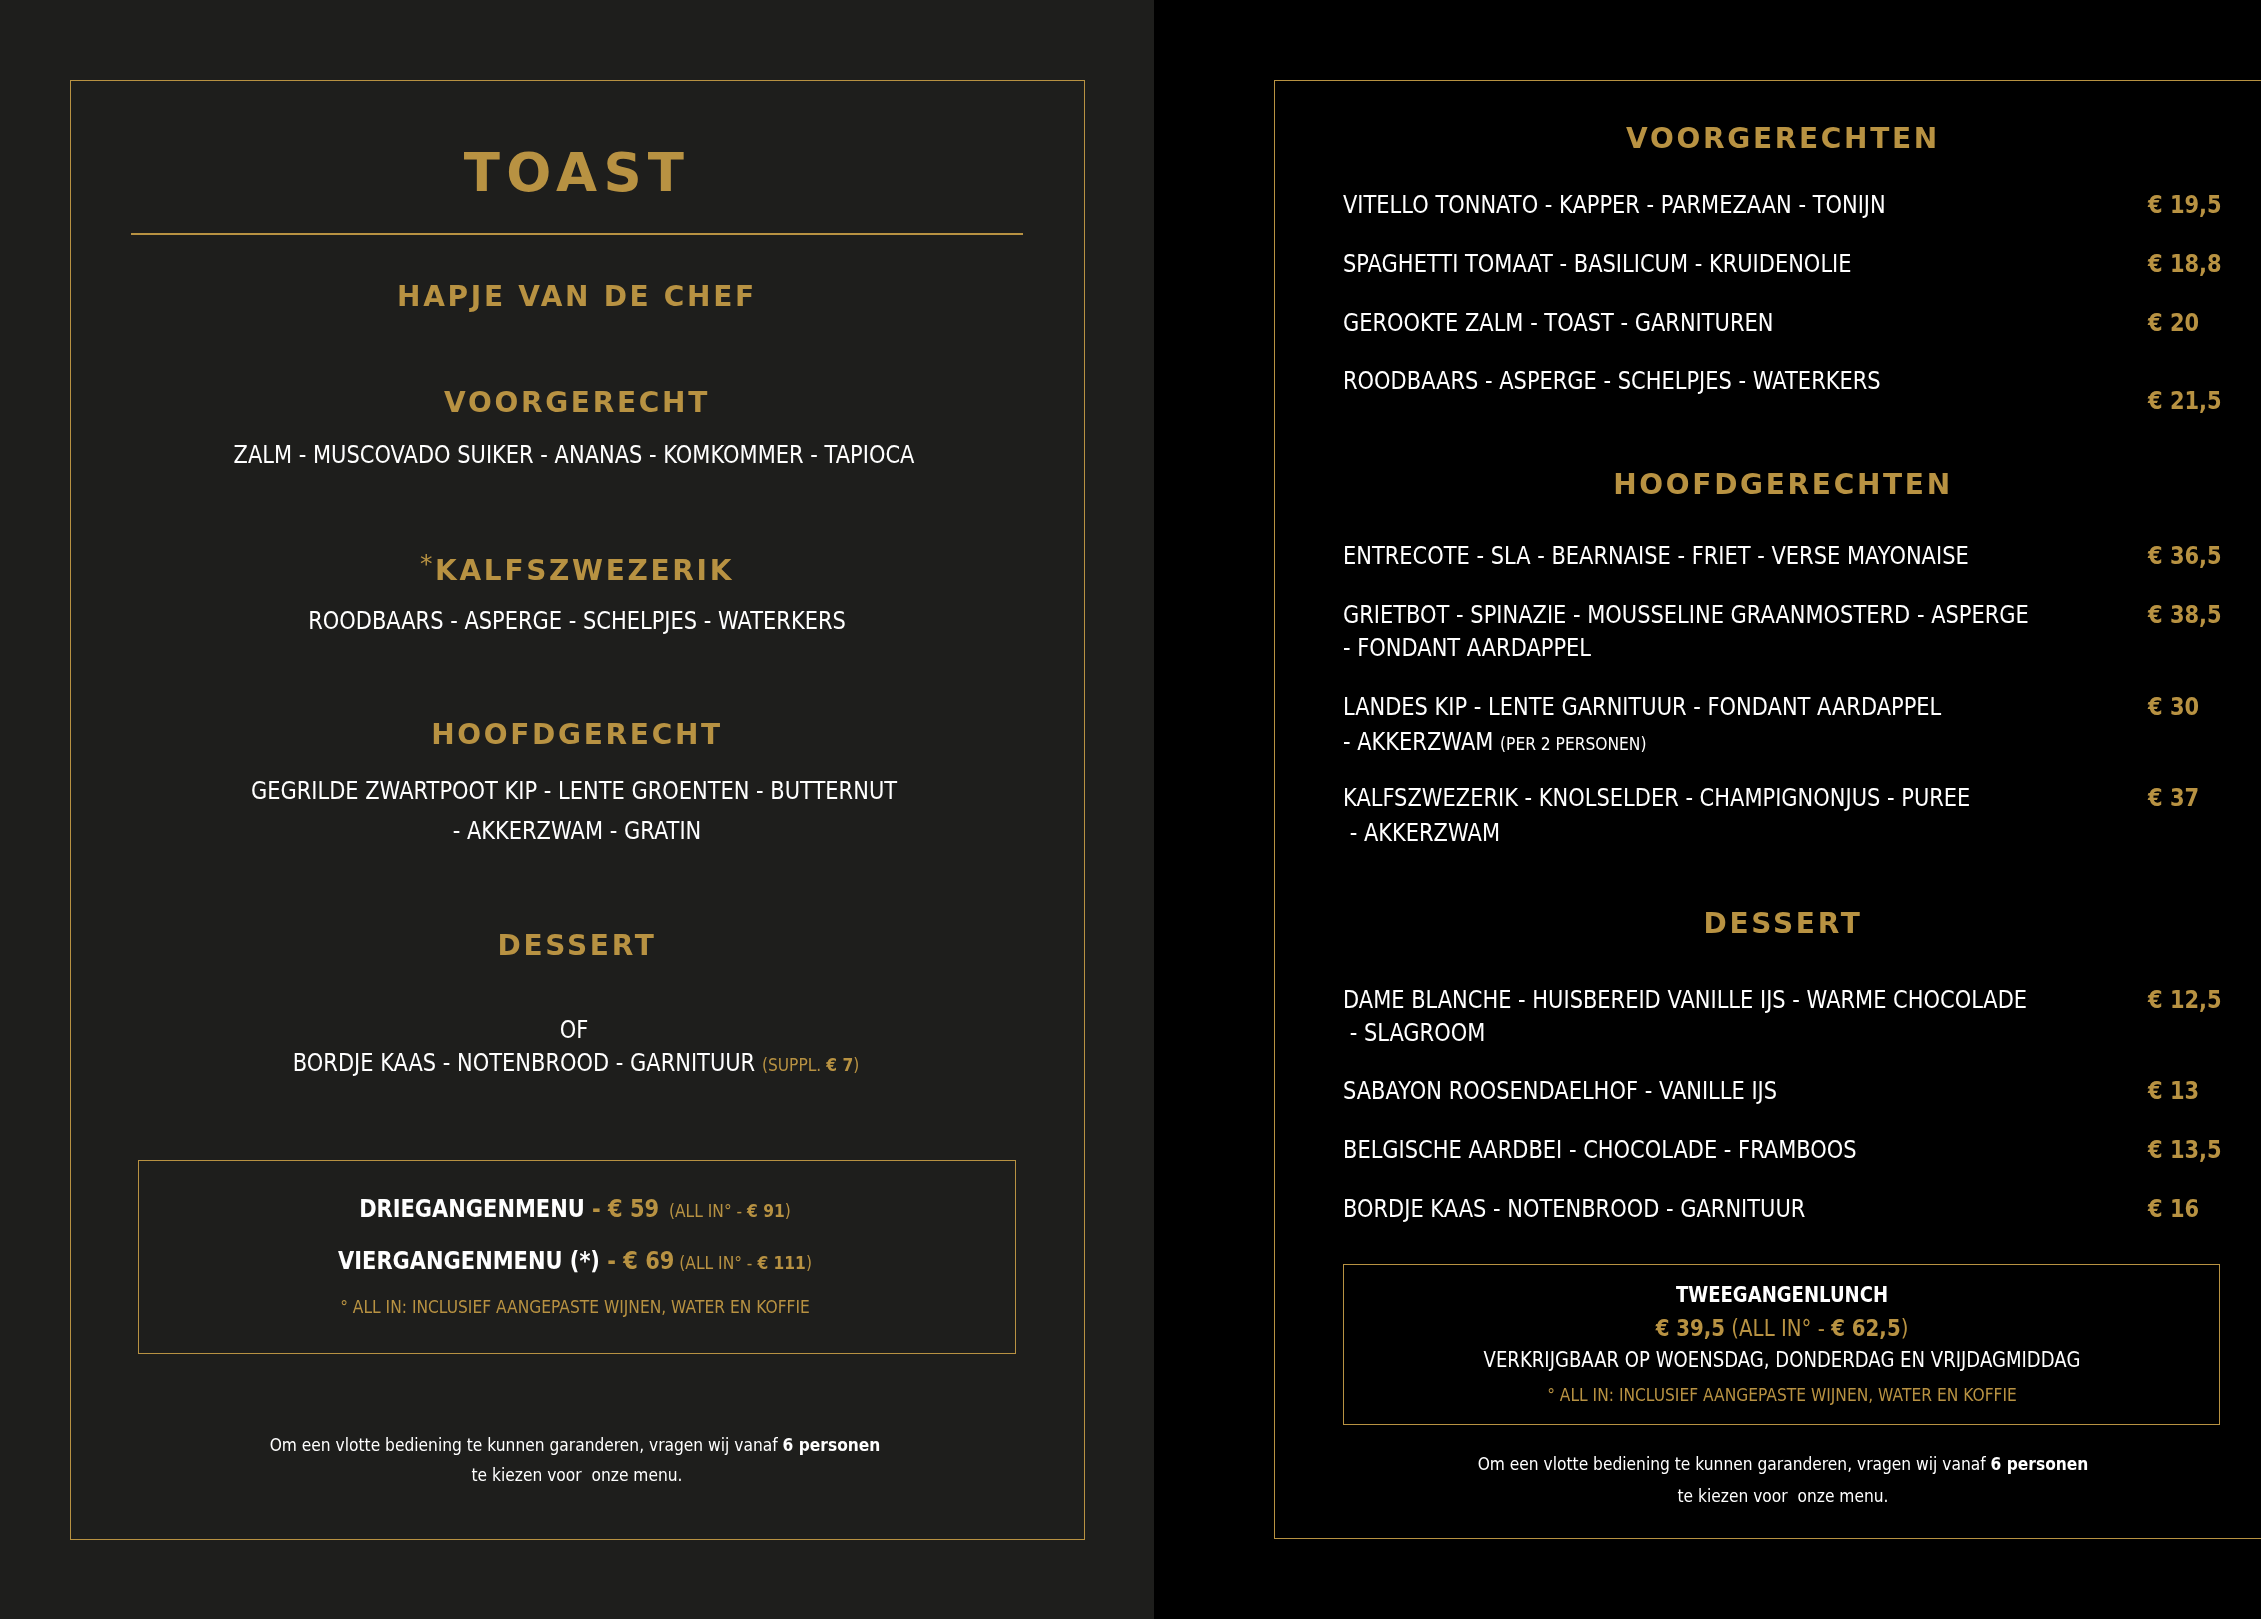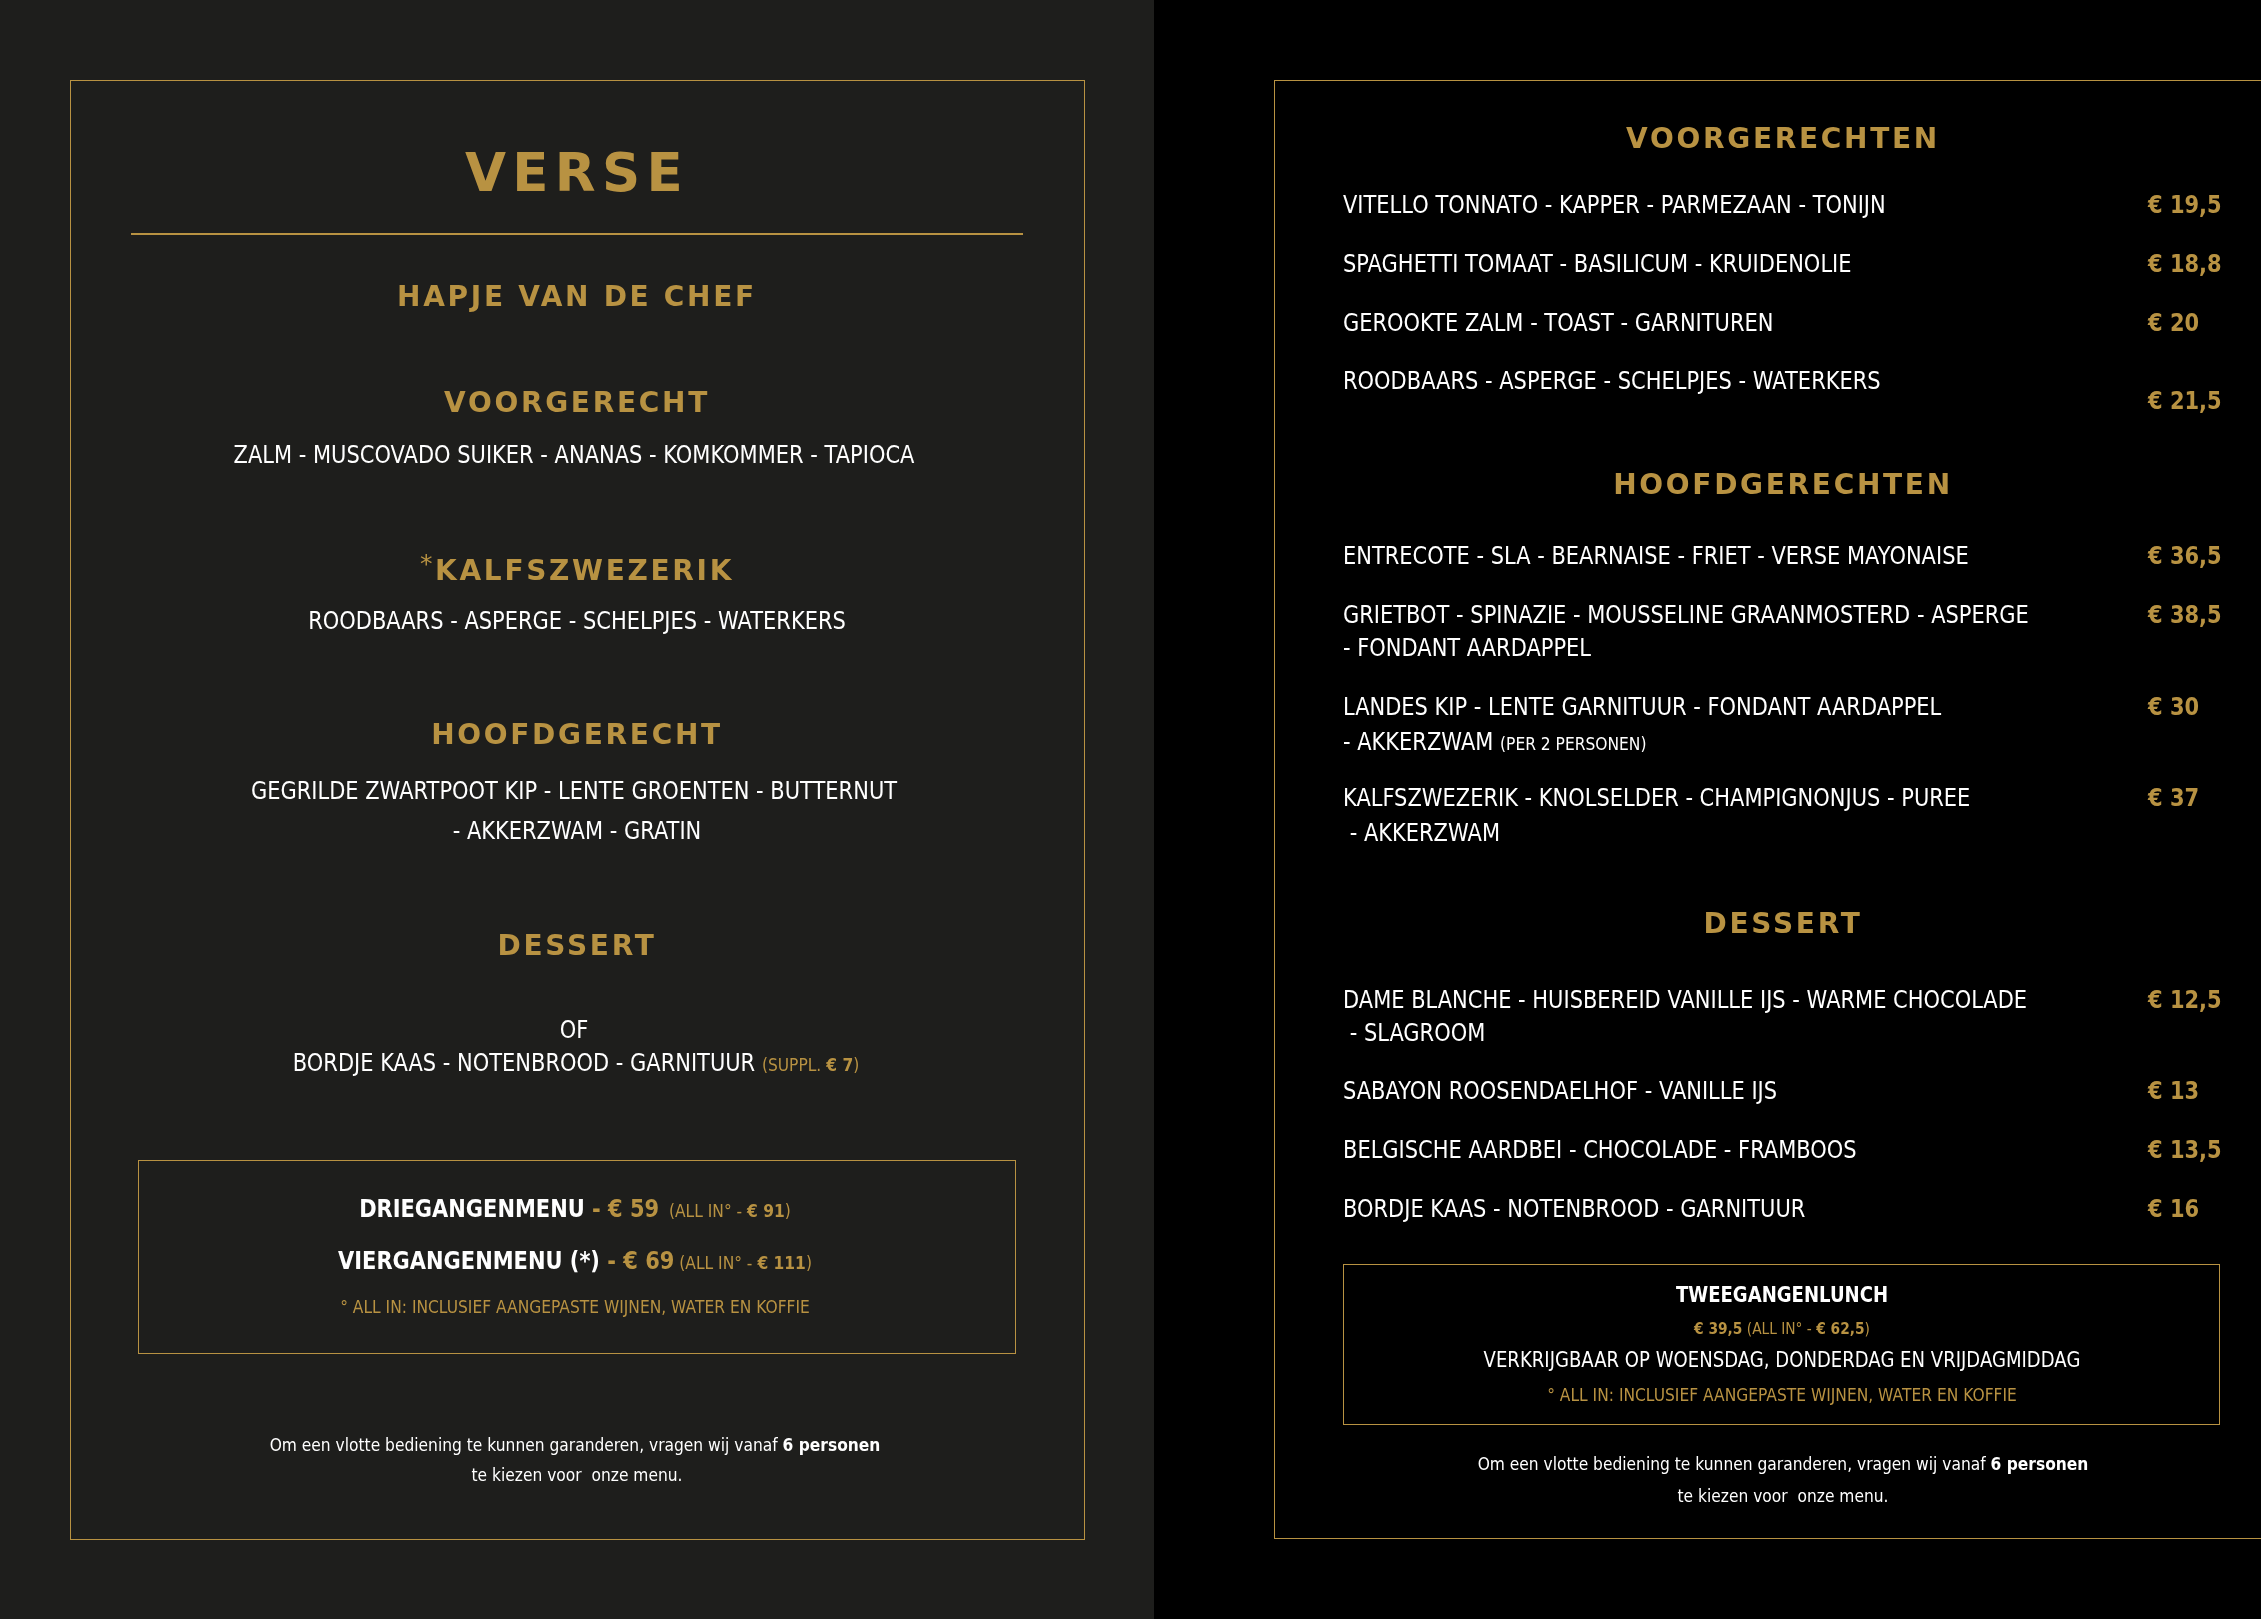--- a/index.html
+++ b/index.html
@@ -23,21 +23,21 @@
   .tiny { font-size:15.4px; }
   .note { font-family:"DejaVu Sans", sans-serif; font-size:18px; }
   .price { font-family:"DejaVu Sans", sans-serif; font-size:24.4px; font-weight:bold; color:#b89242; }
 </style>
 </head>
 <body>
 
 <div class="page-left">
   <div class="frame" style="left:70px; top:80px; width:1015px; height:1460px;"></div>
 
-  <div class="t c head head-xl" style="left:577px; top:172px;">VERSE</div>
+  <div class="t c head head-xl" style="left:577px; top:172px;">TOAST</div>
   <div class="hline" style="left:131px; top:233px; width:892px;"></div>
 
   <div class="t c head head-md" style="left:577px; top:296px;">HAPJE VAN DE CHEF</div>
 
   <div class="t c head head-md" style="left:577px; top:402px;">VOORGERECHT</div>
   <div class="t c body-txt" style="left:574px; top:454px;"><span class="narrow">ZALM - MUSCOVADO SUIKER - ANANAS  - KOMKOMMER - TAPIOCA</span></div>
 
   <div class="t c head head-md" style="left:577px; top:568px;"><span style="font-weight:normal; font-size:25px; vertical-align:8.1px;">*</span><span>KALFSZWEZERIK</span></div>
   <div class="t c body-txt" style="left:577px; top:620px;"><span class="narrow">ROODBAARS - ASPERGE - SCHELPJES - WATERKERS</span></div>
 
@@ -94,20 +94,20 @@
 
   <div class="t l body-txt" style="left:189px; top:1090px;"><span class="narrow-l">SABAYON ROOSENDAELHOF - VANILLE IJS</span></div>
   <div class="t l price" style="left:994px; top:1090px;"><span class="narrow-l">€ 13</span></div>
   <div class="t l body-txt" style="left:189px; top:1149px;"><span class="narrow-l">BELGISCHE AARDBEI - CHOCOLADE - FRAMBOOS</span></div>
   <div class="t l price" style="left:994px; top:1149px;"><span class="narrow-l">€ 13,5</span></div>
   <div class="t l body-txt" style="left:189px; top:1208px;"><span class="narrow-l">BORDJE KAAS - NOTENBROOD - GARNITUUR</span></div>
   <div class="t l price" style="left:994px; top:1208px;"><span class="narrow-l">€ 16</span></div>
 
   <div class="frame" style="left:189px; top:1264px; width:877px; height:161px;"></div>
   <div class="t c note bold" style="left:628px; top:1295px; font-size:21px;"><span class="narrow">TWEEGANGENLUNCH</span></div>
-  <div class="t c note" style="left:628px; top:1328px; font-size:16px;"><span class="narrow"><span class="gold bold">€ 39,5</span><span class="gold" style="white-space:pre"> (ALL IN° - </span><span class="gold bold">€ 62,5</span><span class="gold">)</span></span></div>
+  <div class="t c note" style="left:628px; top:1328px; font-size:23px;"><span class="narrow"><span class="gold bold">€ 39,5</span><span class="gold" style="white-space:pre"> (ALL IN° - </span><span class="gold bold">€ 62,5</span><span class="gold">)</span></span></div>
   <div class="t c note" style="left:628px; top:1360px; font-size:21px;"><span class="narrow">VERKRIJGBAAR OP WOENSDAG, DONDERDAG EN VRIJDAGMIDDAG</span></div>
   <div class="t c note gold tiny" style="left:628px; top:1394px;"><span class="narrow">° ALL IN: INCLUSIEF AANGEPASTE WIJNEN, WATER EN KOFFIE</span></div>
 
   <div class="t c note" style="left:629px; top:1463px;"><span class="narrow"><span>Om een vlotte bediening te kunnen garanderen, vragen wij vanaf </span><span class="bold">6 personen</span></span></div>
   <div class="t c note" style="left:629px; top:1495px;"><span class="narrow" style="white-space:pre">te kiezen voor  onze menu.</span></div>
 </div>
 
 
 </body></html>

